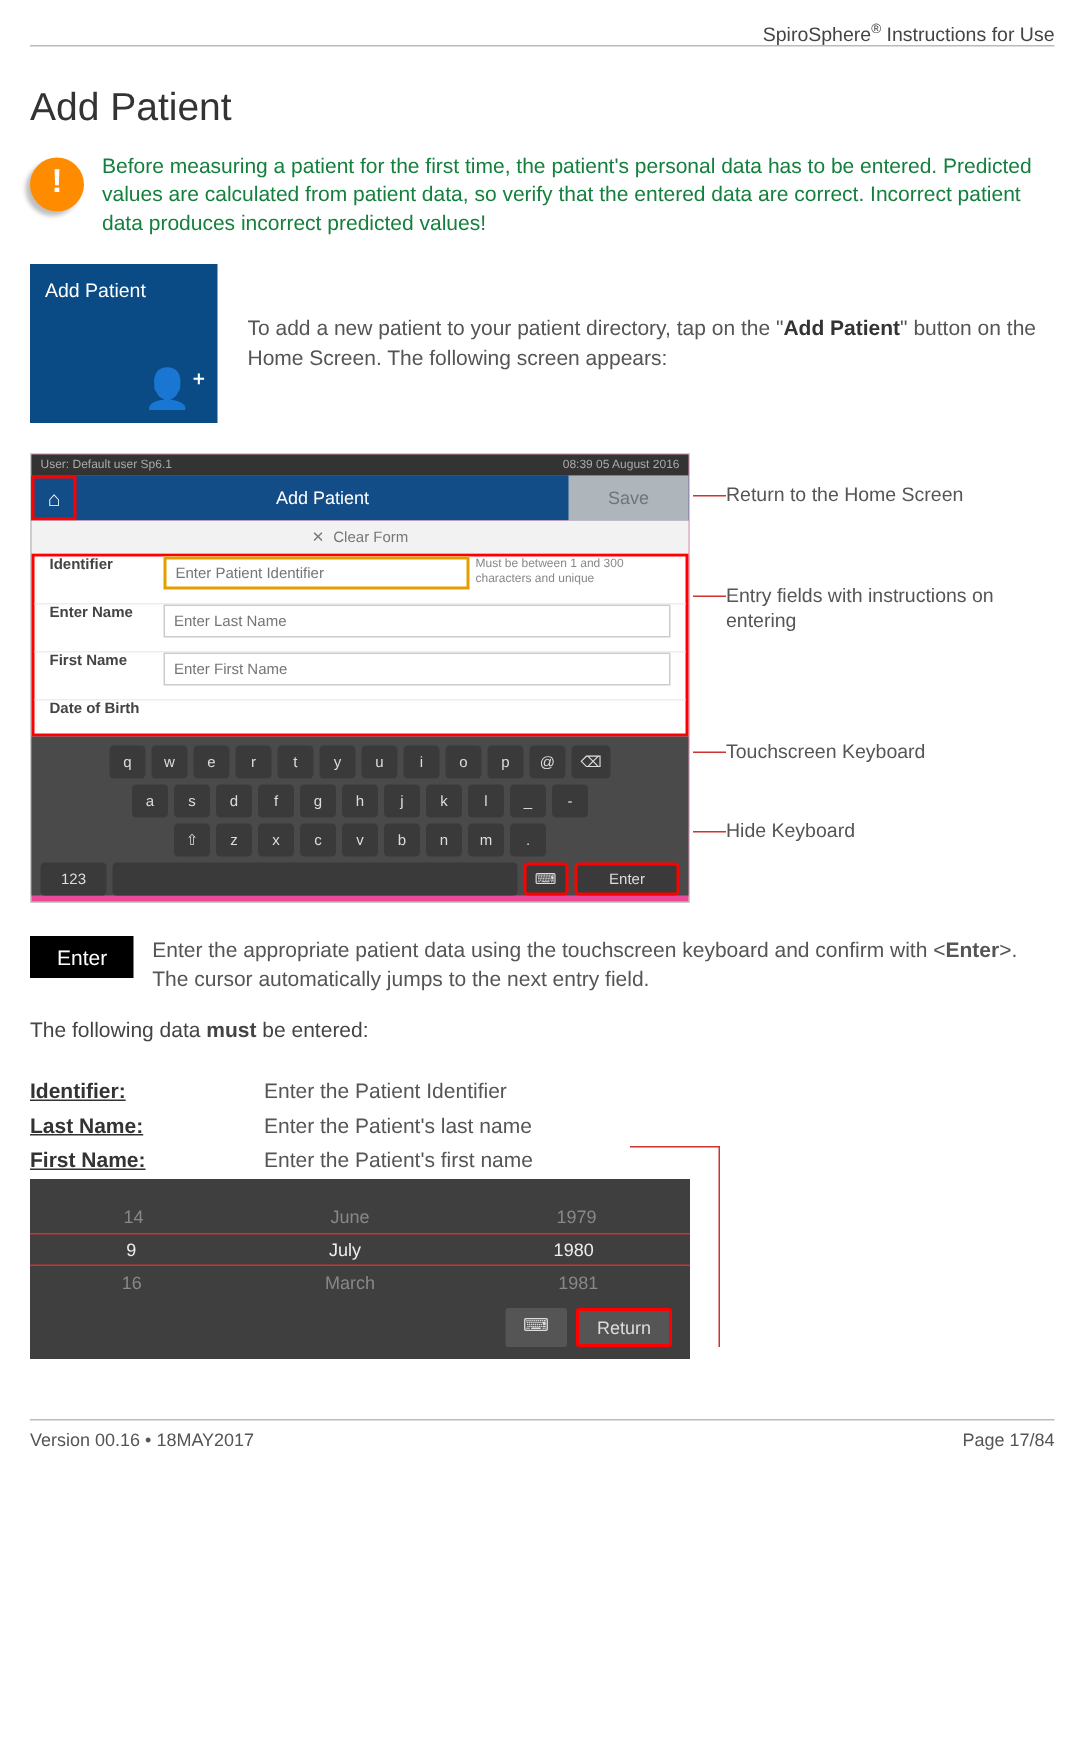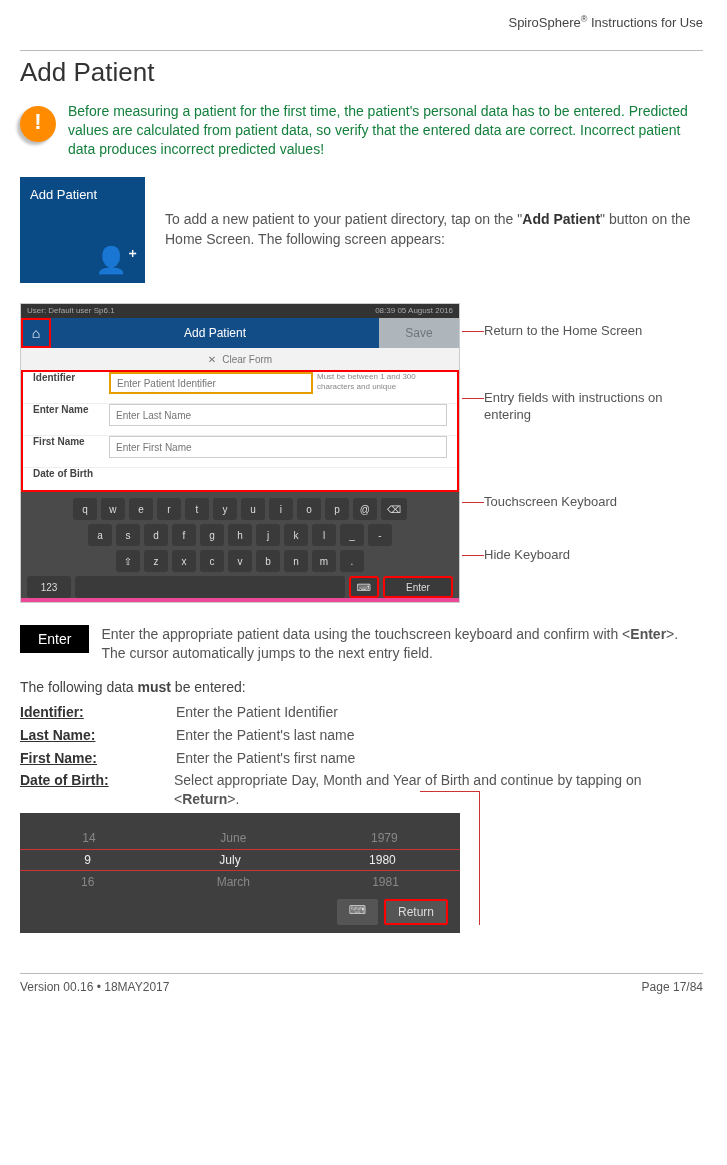--- a/index.html
+++ b/index.html
@@ -4,21 +4,21 @@
 <style>
   * { box-sizing: border-box; margin: 0; padding: 0; }
   body {
     font-family: Arial, Helvetica, sans-serif;
     font-size: 14px;
     color: #333;
     width: 727px;
     background: #fff;
     padding: 14px 24px 14px 20px;
   }
-  .topbar { border-bottom: 1px solid #bbb; padding-bottom: 20px; margin-bottom: 6px; text-align: right; font-size: 13px; color: #444; }
+  .topbar { border-bottom: 1px solid #bbb; padding-bottom: 0; margin-bottom: 25px; text-align: right; font-size: 13px; color: #444; }
   .topbar sup { font-size: 9px; }
   h1 { font-size: 26px; font-weight: normal; color: #333; margin-bottom: 14px; }
   .note-row { display: flex; align-items: flex-start; gap: 12px; margin-bottom: 18px; }
   .warn-icon { width: 36px; height: 36px; flex: 0 0 36px; border-radius: 50%; background: #ff8c00; margin-top: 4px; position: relative; box-shadow: -3px 3px 3px rgba(0,0,0,.25); }
   .warn-icon::before { content: "!"; position: absolute; left: 0; right: 0; top: 3px; text-align: center; font-weight: bold; font-size: 22px; color: #fff; }
   .note-text { flex: 1; line-height: 1.35; color: #15803d; }
   .tile-row { display: flex; align-items: center; gap: 20px; margin-bottom: 20px; margin-top: 6px; }
   .tile { width: 125px; height: 106px; background: #0a4a85; color: #fff; padding: 10px; position: relative; font-size: 13px; }
   .tile .picto { position: absolute; right: 8px; bottom: 6px; font-size: 26px; color:#fff; }
   .tile-text { flex: 1; line-height: 1.4; color: #555; }
@@ -42,21 +42,21 @@
   .key { background:#3a3a3a; border-radius:3px; min-width:24px; height:22px; display:flex; align-items:center; justify-content:center; padding:0 6px; filter:blur(.3px);}
   .key.wide { min-width:100px; }
   .key.enter { border:2px solid #ff0000; }
   .hide-kb { border:2px solid #ff0000; }
   .annotations { flex:1; display:flex; flex-direction:column; gap:30px; font-size:13px; color:#555; padding-top:20px; }
   .annot { position:relative; line-height:1.3; }
   .annot::before { content:""; position:absolute; right:100%; top:8px; height:1px; width:22px; background:#cd3333; }
   .enter-block { display:flex; gap:12px; align-items:flex-start; margin-bottom:16px; }
   .enter-pill { background:#000; color:#fff; padding:6px 18px; font-size:14px; }
   .enter-text { flex:1; color:#555; line-height:1.35; }
-  .must-line { margin-bottom:8px; color:#444; }
+  .must-line { margin-bottom:24px; color:#444; }
   .fields-table { margin-bottom:4px; }
   .fields-table .frow { display:flex; gap:16px; margin-bottom:4px; line-height:1.35; color:#555;}
   .fields-table .fname { width:140px; font-weight:bold; color:#333;text-decoration:underline; }
   .dob-wrap { position: relative; }
   .dob-pick { width: 440px; background:#3f3f3f; padding:14px 0 8px 0; }
   .dob-pick .prow { display:flex; justify-content:space-around; color:#888; font-size:12px; height:22px; align-items:center; }
   .dob-pick .prow.sel { color:#eee; border-top:1px solid #cd3333; border-bottom:1px solid #cd3333; }
   .dob-pick .actions { display:flex; justify-content:flex-end; gap:6px; padding:6px 12px 0 0; }
   .dob-pick .btn { background:#555; color:#ddd; padding:4px 12px; font-size:12px; border-radius:2px; }
   .dob-pick .btn.return { border:2px solid #ff0000; }
@@ -195,26 +195,20 @@
       <div>Enter the Patient Identifier</div>
     </div>
   <div class="frow">
       <div class="fname">Last Name:</div>
       <div>Enter the Patient's last name</div>
     </div>
   <div class="frow">
       <div class="fname">First Name:</div>
       <div>Enter the Patient's first name</div>
     </div>
-  <div class="frow">
-      <div class="fname">Date of Birth:</div>
-    <div>
-      <span>Select appropriate Day, Month and Year of Birth and continue by tapping on &lt;</span><b>Return</b><span>&gt;.</span>
-    </div>
-  </div>
 </div>
 
 <div class="dob-wrap">
   <div class="dob-pick">
     <div class="prow">
         <span>14</span>
         <span>June</span>
         <span>1979</span>
       </div>
     <div class="prow sel">

